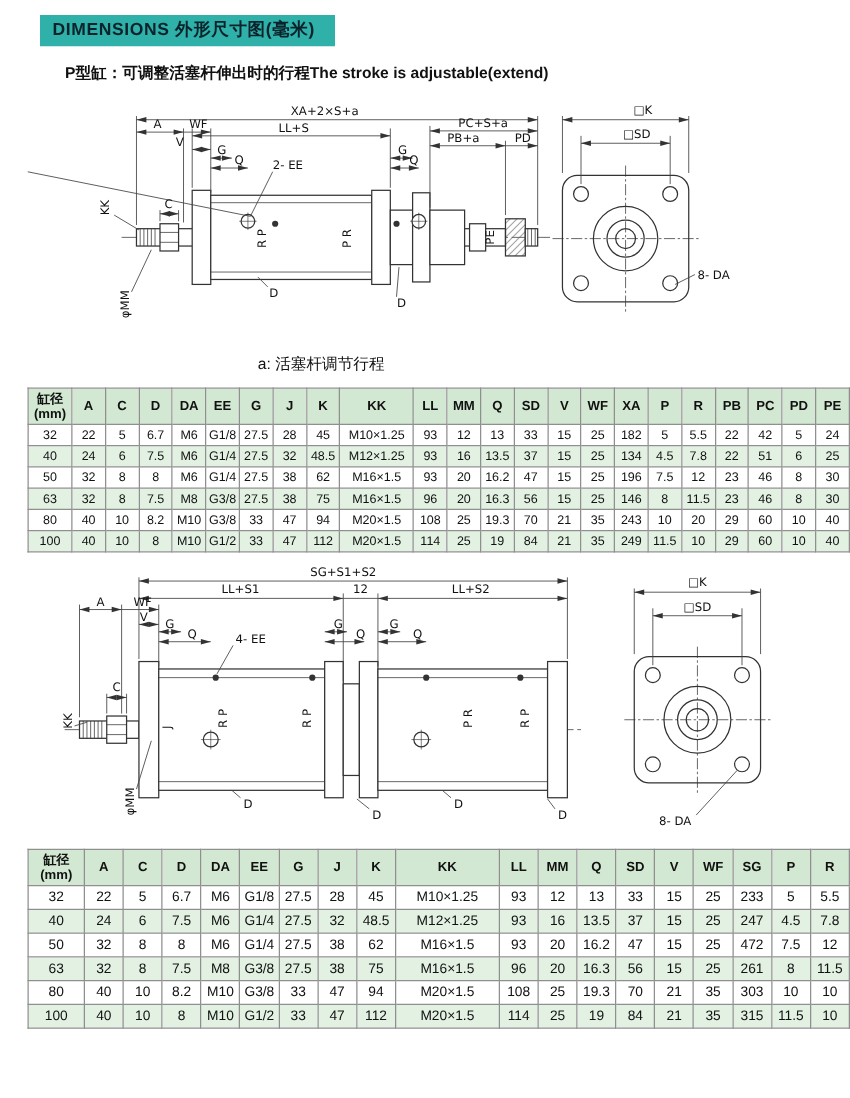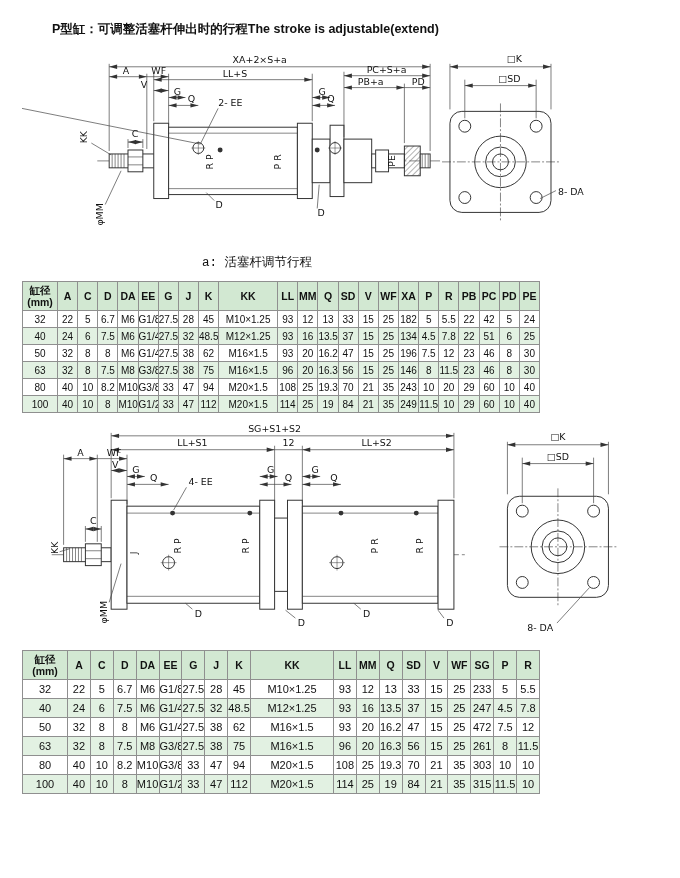--- a/index.html
+++ b/index.html
@@ -9,41 +9,42 @@
   .title-bar {
     display:inline-block; margin-left:10px; margin-top:4px;
     background:var(--accent,#2fb0a8); color:#09222b;
     font-weight:bold; font-size:14px; letter-spacing:.5px;
     padding:3px 16px 4px 10px;
   }
   .note { font-size:12.5px; margin:13px 0 0 30px; color:#111;font-weight:bold; }
   .drawing { display:block; width:634px; margin-top:6px; }
   .drawing text.lbl { font-size:9.5px; fill:#111; text-anchor:middle; font-family:"DejaVu Sans",sans-serif; }
   .drawing text.lbl.s { text-anchor:start; }
-  .caption { width:470px; text-align:center; font-size:12.5px; margin-top:2px;font-family:Liberation Mono, monospace; }
-
-  .dim-table { border-collapse:collapse; table-layout:fixed; width:518px; margin-top:10px; border:1.5px solid #5a5a5a; }
+  .caption { width:470px; text-align:center; font-size:12.5px; margin-top:2px; }
+
+  .dim-table { border-collapse:collapse; table-layout:fixed; width:658px; margin-top:10px; border:1.5px solid #5a5a5a; }
   .dim-table th, .dim-table td { border:1px solid #8f8f8f; text-align:center; overflow:hidden; padding:0; }
   .dim-table thead th { background:var(--table_header_bg,#d2e8d2); font-weight:bold; white-space:pre-line; line-height:1.15; height:28px; font-size:10.5px; }
   .dim-table td { background:#fff; }
   .dim-table tr.alt td { background:var(--table_stripe_bg,#e2f1e2); }
   #table1 { font-size:10px; }
   #table1 td { height:16px; }
   #table1 th:nth-child(1){ width:34px; }
   #table1 th:nth-child(10){ width:58px; }
   #table2 { font-size:11px; margin-top:8px; }
   #table2 td { height:18px; }
   #table2 th:nth-child(1){ width:44px; }
   #table2 th:nth-child(10){ width:82px; }
 </style>
 </head>
 <body>
 
 <div class="page">
 
+  <div class="title-bar">DIMENSIONS 外形尺寸图(毫米)</div>
 
   <div class="note">P型缸：可调整活塞杆伸出时的行程The stroke is adjustable(extend)</div>
 
   
   <svg class="drawing" viewBox="0 0 640 210">
     <defs>
       <pattern id="hatchP" width="4" height="4" patternUnits="userSpaceOnUse" patternTransform="rotate(45)">
         <line x1="0" y1="0" x2="0" y2="4" stroke="#666" stroke-width="1"></line>
       </pattern>
       <marker id="aPs" markerWidth="10" markerHeight="6" refX="1" refY="3" orient="auto" markerUnits="userSpaceOnUse">

